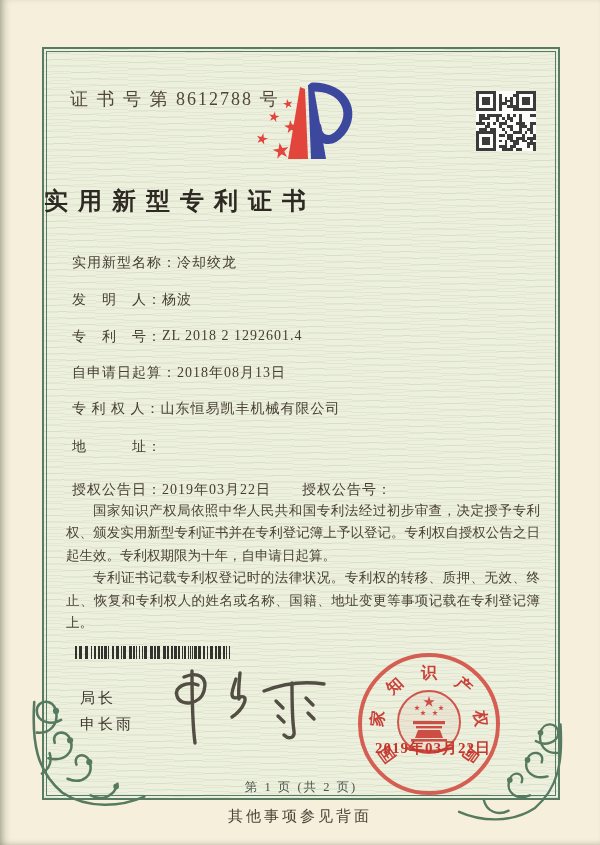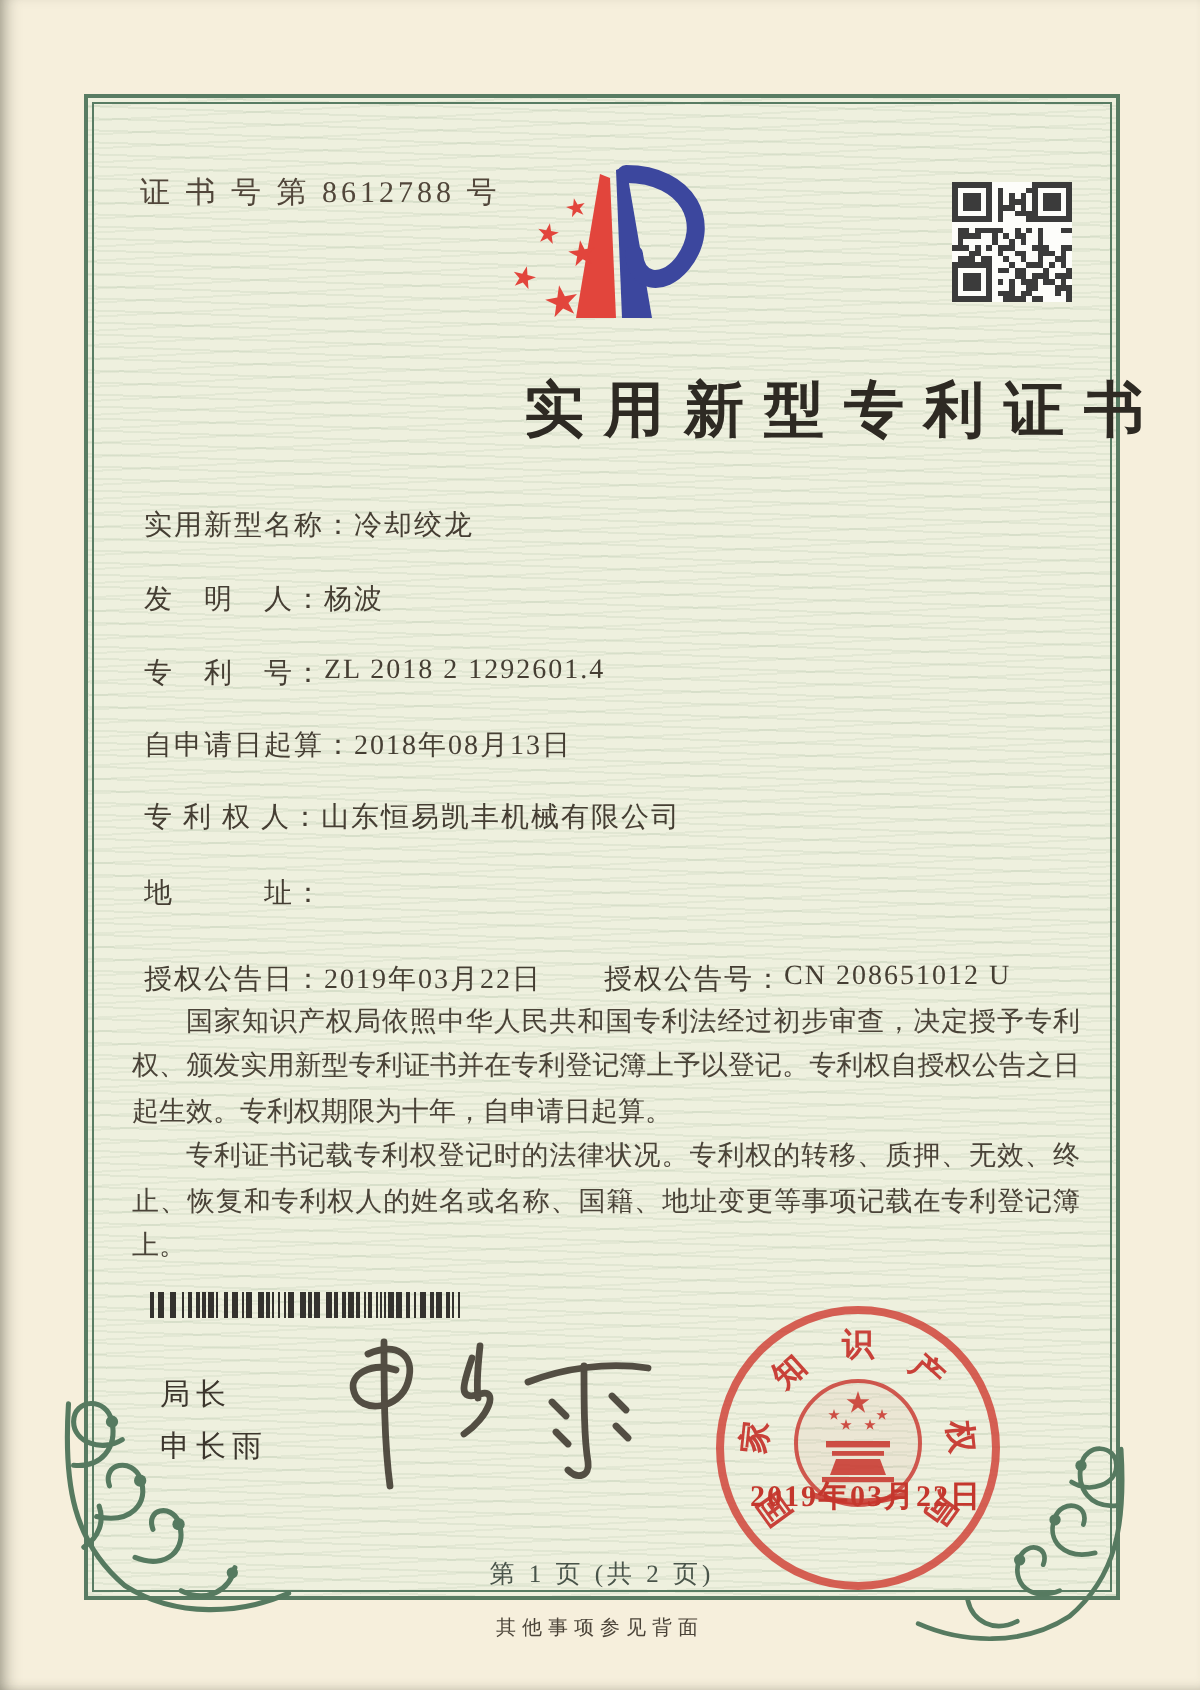--- a/index.html
+++ b/index.html
@@ -15,28 +15,28 @@
     border:2px solid #587c63;
     background:
       repeating-linear-gradient(2deg,  rgba(118,150,114,.11) 0 1px, rgba(255,255,255,0) 1px 6px),
       repeating-linear-gradient(-3deg, rgba(118,150,114,.09) 0 1px, rgba(255,255,255,0) 1px 7px),
       #eef0de;
   }
   .frame::before {
     content:""; position:absolute; inset:2px; border:1px solid #587c63; pointer-events:none;
   }
   .cert-no {
-    position:absolute; left:26px; top:38px; font-size:15px; letter-spacing:2px;
+    position:absolute; left:26px; top:38px; font-size:18px; letter-spacing:2px;
     color:#51463a;
   }
   .logo { position:absolute; left:194px; top:16px; width:130px; height:118px; }
   .qr { position:absolute; left:432px; top:42px; width:60px; height:60px; background:#fdfdfa; }
   .title {
-    position:absolute; left:0; top:136px; width:100%; text-align:right;
-    font-size:30px; font-weight:600; letter-spacing:10px; color:#2e2a23;margin-left:24px;
+    position:absolute; left:0; top:136px; width:100%; text-align:left;
+    font-size:24px; font-weight:600; letter-spacing:10px; color:#2e2a23;
   }
   .fields { position:absolute; left:28px; top:205px; width:468px; font-size:14px; color:#453e33; }
   .frow { position:absolute; left:0; display:flex; align-items:flex-start; width:100%; }
   .flabel { white-space:pre; letter-spacing:1px; }
   .fvalue { letter-spacing:1px; }
   .frow.addr .fvalue { width:336px; line-height:19px; }
   .pair2 { position:absolute; left:230px; top:0; display:flex; }
   .body-text {
     position:absolute; left:22px; top:451px; width:474px;
     font-size:13.5px; line-height:22.4px; color:#4a4338; text-align:justify;
@@ -59,21 +59,21 @@
   .seal-date {
     position:absolute; left:306px; top:690px; width:166px; text-align:center;
     font-size:15px; font-weight:600; letter-spacing:1px; color:#c4372d;
   }
   .page-info {
     position:absolute; left:0; top:730px; width:100%; text-align:center;
     font-size:12.5px; letter-spacing:2px; color:#49544a;
   }
   .back-note {
     position:absolute; left:0; top:807px; width:100%; text-align:center;
-    font-size:10px; letter-spacing:3px; color:#4a4338;
+    font-size:15px; letter-spacing:3px; color:#4a4338;
   }
   .ornament { position:absolute; pointer-events:none; }
   .ornament.left  { left:24px;  top:684px; width:128px; height:128px; }
   .ornament.right { left:450px; top:708px; width:122px; height:118px; transform:scaleX(-1); }
 </style>
 </head>
 <body>
 
 <div class="page">
 
@@ -354,21 +354,20 @@
         <span class="fvalue">山东恒易凯丰机械有限公司</span>
       </div>
       <div class="frow addr" style="top:184px">
         <span class="flabel">地　　　址：</span>
       </div>
       <div class="frow" style="top:227px">
         <span class="flabel">授权公告日：</span>
         <span class="fvalue">2019年03月22日</span>
         <span class="pair2">
           <span class="flabel">授权公告号：</span>
-          <span class="fvalue">CN 208651012 U</span>
         </span>
       </div>
     </div>
 
     <div class="body-text">
       <p>国家知识产权局依照中华人民共和国专利法经过初步审查，决定授予专利权、颁发实用新型专利证书并在专利登记簿上予以登记。专利权自授权公告之日起生效。专利权期限为十年，自申请日起算。</p>
       <p>专利证书记载专利权登记时的法律状况。专利权的转移、质押、无效、终止、恢复和专利权人的姓名或名称、国籍、地址变更等事项记载在专利登记簿上。</p>
     </div>
 
     <div class="barcode"><i style="width:2px;margin-right:2px"></i><i style="width:3px;margin-right:3px"></i><i style="width:3px;margin-right:3px"></i><i style="width:1px;margin-right:2px"></i><i style="width:2px;margin-right:2px"></i><i style="width:2px;margin-right:1px"></i><i style="width:2px;margin-right:1px"></i><i style="width:3px;margin-right:1px"></i><i style="width:1px;margin-right:3px"></i><i style="width:2px;margin-right:2px"></i><i style="width:3px;margin-right:2px"></i><i style="width:1px;margin-right:1px"></i><i style="width:3px;margin-right:3px"></i><i style="width:3px;margin-right:1px"></i><i style="width:2px;margin-right:1px"></i><i style="width:1px;margin-right:2px"></i><i style="width:1px;margin-right:2px"></i><i style="width:1px;margin-right:1px"></i><i style="width:3px;margin-right:3px"></i><i style="width:3px;margin-right:1px"></i><i style="width:2px;margin-right:1px"></i><i style="width:3px;margin-right:3px"></i><i style="width:3px;margin-right:1px"></i><i style="width:2px;margin-right:2px"></i><i style="width:2px;margin-right:1px"></i><i style="width:3px;margin-right:1px"></i><i style="width:2px;margin-right:2px"></i><i style="width:1px;margin-right:1px"></i><i style="width:2px;margin-right:2px"></i><i style="width:1px;margin-right:1px"></i><i style="width:1px;margin-right:1px"></i><i style="width:1px;margin-right:1px"></i><i style="width:3px;margin-right:1px"></i><i style="width:3px;margin-right:2px"></i><i style="width:2px;margin-right:2px"></i><i style="width:1px;margin-right:2px"></i><i style="width:3px;margin-right:2px"></i><i style="width:2px;margin-right:1px"></i><i style="width:3px;margin-right:2px"></i><i style="width:2px;margin-right:1px"></i><i style="width:1px;margin-right:2px"></i><i style="width:1px;margin-right:3px"></i></div>

